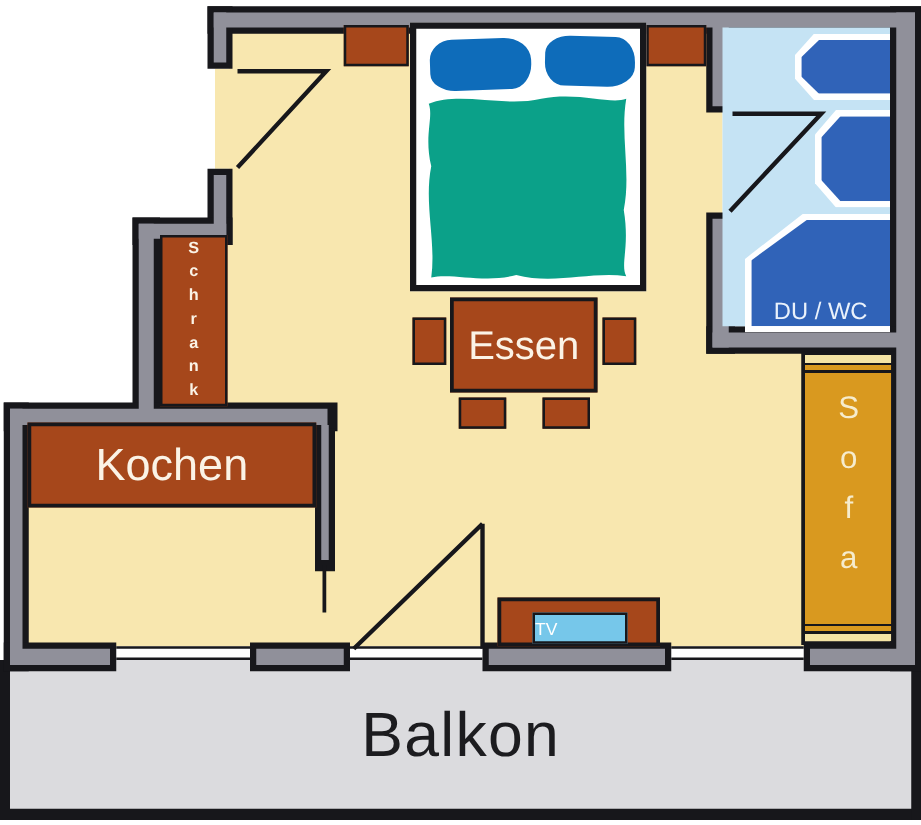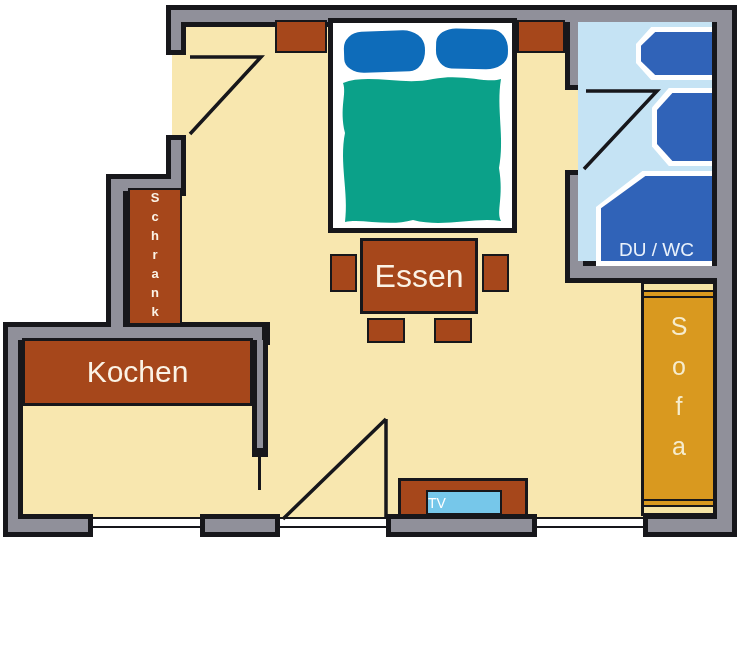--- a/index.html
+++ b/index.html
@@ -15,20 +15,25 @@
   .win{position:absolute;top:517px;height:11px;box-sizing:border-box;background:#fff;
        border-top:2.5px solid var(--c-outline);border-bottom:2.5px solid var(--c-outline);}
   .vtext{writing-mode:vertical-rl;text-orientation:upright;line-height:1;}
   svg.overlay{position:absolute;left:0;top:0;pointer-events:none;}
 </style>
 </head>
 <body>
 
 <div id="plan">
 
+  <div class="abs" style="left:0;top:528px;width:737px;height:128px;background:var(--c-balcony);
+              border-left:8px solid var(--c-outline);border-right:8px solid var(--c-outline);
+              border-bottom:9px solid var(--c-outline);display:flex;align-items:center;justify-content:center;">
+    <div style="font-size:50px;color:var(--c-balconyText);letter-spacing:1px;">Balkon</div>
+  </div>
 
   <div class="floor" style="left:183px;top:22px;width:395px;height:497px;"></div>
   <div class="floor" style="left:567px;top:278px;width:145px;height:241px;"></div>
   <div class="floor" style="left:127px;top:192px;width:61px;height:133px;"></div>
   <div class="floor" style="left:18px;top:340px;width:250px;height:179px;"></div>
   <div class="floor" style="left:172px;top:55px;width:14px;height:80px;"></div>
 
   <div class="win" style="left:93px;width:107px;"></div>
   <div class="win" style="left:280px;width:106px;"></div>
   <div class="win" style="left:537px;width:106px;"></div>
@@ -85,21 +90,21 @@
               clip-path:polygon(0 38%,40% 0,100% 0,100% 100%,0 100%);
               display:flex;align-items:flex-end;justify-content:center;">
     <span style="color:#EAF2FB;font-size:19px;margin-top:6px;">DU / WC</span>
   </div>
 
   <div class="furn" style="left:128px;top:188px;width:54px;height:137px;border-width:2px;">
     <span class="vtext" style="font-size:13px;font-weight:600;letter-spacing:4px;">Schrank</span>
   </div>
 
   <div class="furn" style="left:22px;top:338px;width:231px;height:68px;">
-    <span style="font-size:30px;">Kochen</span>
+    <span style="font-size:36px;">Kochen</span>
   </div>
 
   <div class="furn" style="left:275px;top:20px;width:52px;height:33px;border-width:2.5px;"></div>
   <div class="furn" style="left:517px;top:20px;width:48px;height:33px;border-width:2.5px;"></div>
 
   <div class="abs" style="left:328px;top:18px;width:189px;height:215px;background:var(--c-bedBase);
               border:5px solid var(--c-outline);">
     <div class="abs" style="left:11px;top:8px;width:81px;height:41px;background:var(--c-pillow);
                 border-radius:18px 22px 16px 20px / 16px 18px 20px 14px;transform:rotate(-2deg);"></div>
     <div class="abs" style="left:103px;top:6px;width:72px;height:40px;background:var(--c-pillow);

